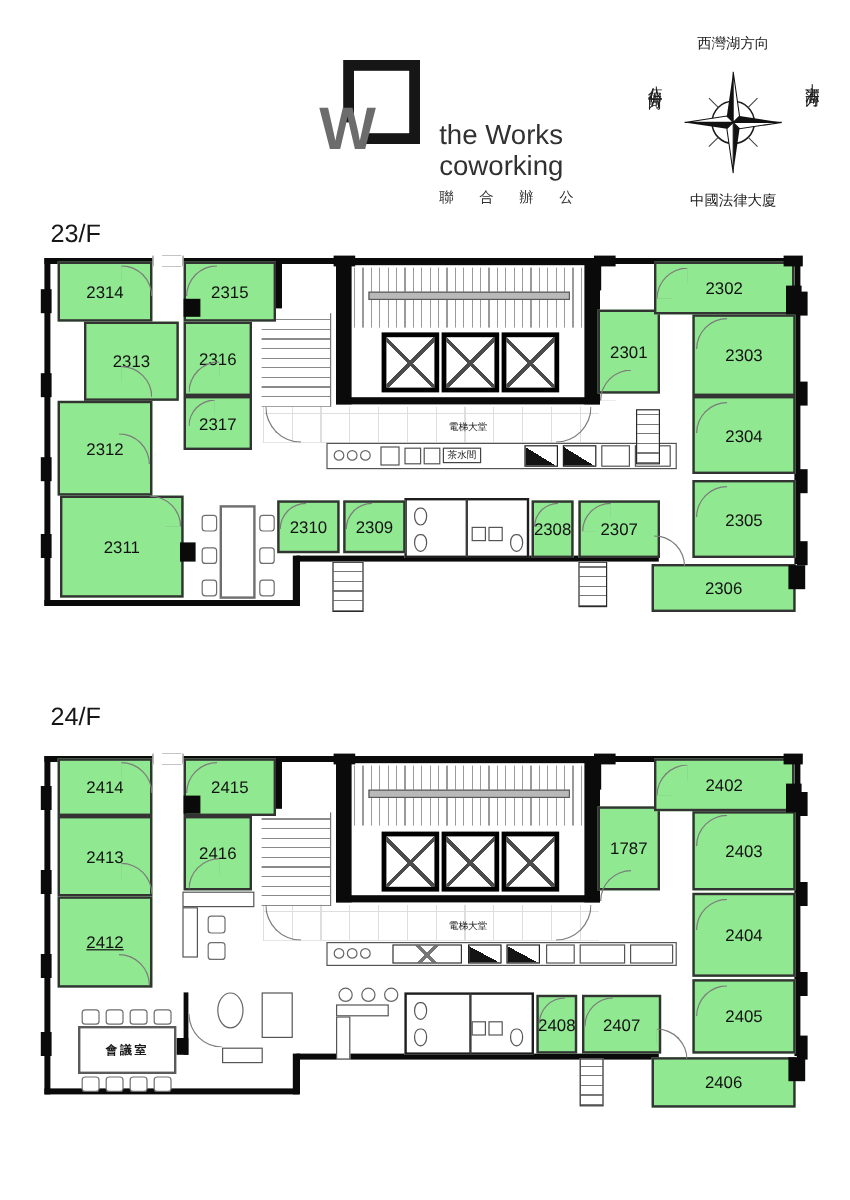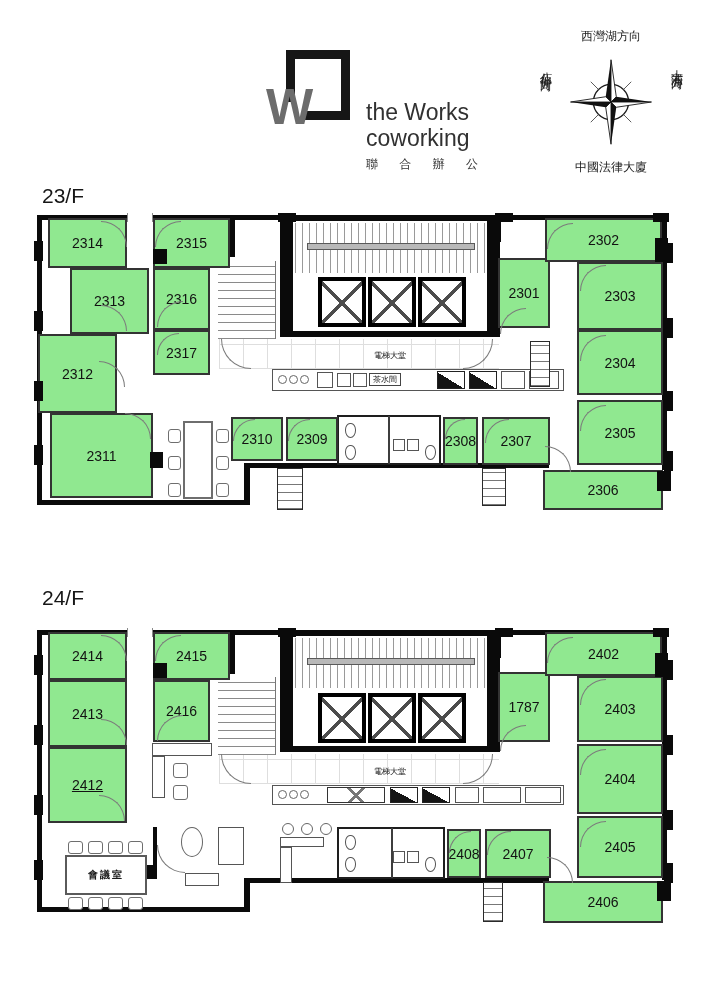--- a/index.html
+++ b/index.html
@@ -192,21 +192,21 @@
       </div>
       <div class="room" style="left: 251px; top: 204px; width: 52px; height: 44px;">
         <span>2309</span>
       </div>
       <div class="room" style="left: 196px; top: 204px; width: 52px; height: 44px;">
         <span>2310</span>
       </div>
       <div class="room" style="left: 15px; top: 200px; width: 103px; height: 85px;">
         <span>2311</span>
       </div>
-      <div class="room" style="left: 3px; top: 121px; width: 79px; height: 79px;">
+      <div class="room" style="left: 13px; top: 121px; width: 79px; height: 79px;">
         <span>2312</span>
       </div>
       <div class="room" style="left: 13px; top: 55px; width: 79px; height: 66px; margin-left: 22px;">
         <span>2313</span>
       </div>
       <div class="room" style="left: 13px; top: 5px; width: 79px; height: 50px;">
         <span>2314</span>
       </div>
       <div class="room" style="left: 118px; top: 5px; width: 77px; height: 50px;">
         <span>2315</span>

